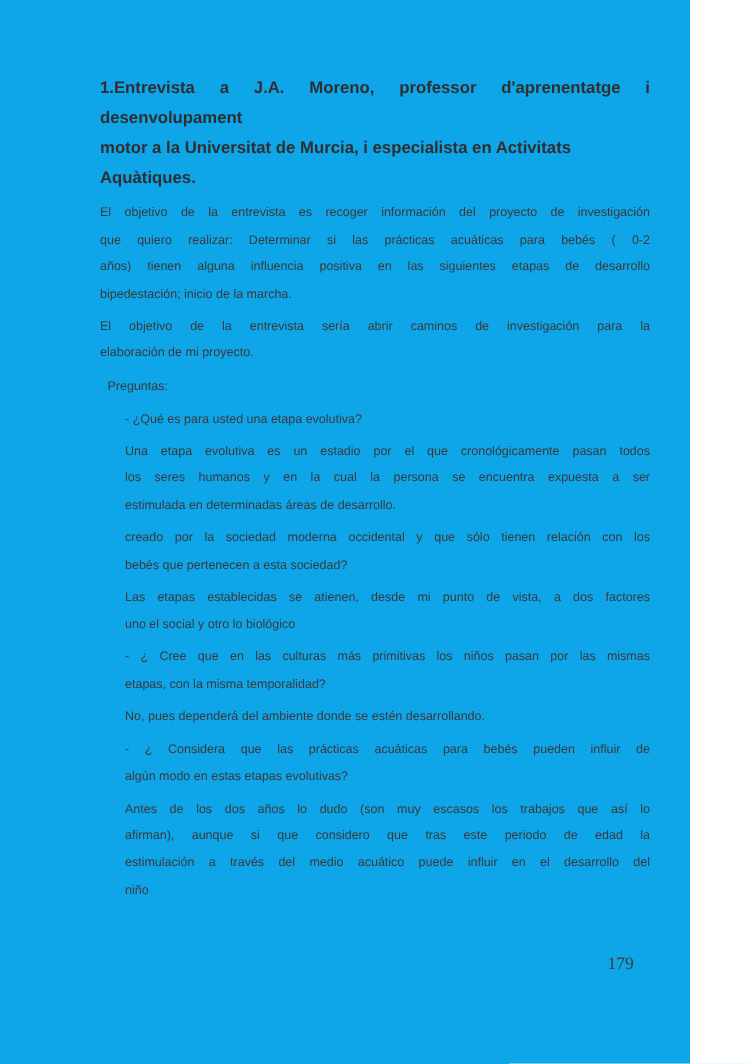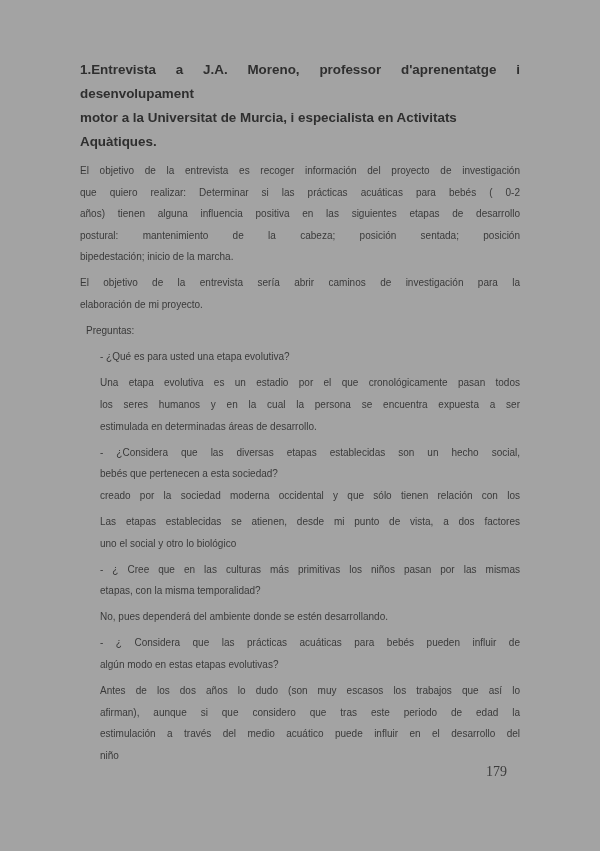--- a/index.html
+++ b/index.html
@@ -2,23 +2,23 @@
 <html><head>
 <meta charset="utf-8">
 <style>
   html, body {
     margin: 0;
     padding: 0;
     background: #ffffff;
   }
   .page {
     position: relative;
-    width: 600px;
+    width: 552px;
     height: 851px;
-    background: #a3a3a3;
+    background: #0ea5e9;
     overflow: hidden;
     font-family: "Liberation Sans", sans-serif;
     color: #3a3a3a;
   }
   .doc {
     position: absolute;
     left: 80px;
     top: 58px;
     width: 440px;
     filter: blur(0.2px);
@@ -70,21 +70,20 @@
 
     <div class="title">
       <div class="line just">1.Entrevista a J.A. Moreno, professor d'aprenentatge i desenvolupament</div>
       <div class="line">motor a la Universitat de Murcia, i especialista en Activitats Aquàtiques.</div>
     </div>
 
     <div class="para">
       <div class="line just">El objetivo de la entrevista es recoger información del proyecto de investigación</div>
       <div class="line just">que quiero realizar: Determinar si las prácticas acuáticas para bebés ( 0-2</div>
       <div class="line just">años) tienen alguna influencia positiva en las siguientes etapas de desarrollo</div>
-      <div class="line just">postural: mantenimiento de la cabeza; posición sentada; posición</div>
       <div class="line">bipedestación; inicio de la marcha.</div>
     </div>
 
     <div class="para">
       <div class="line just">El objetivo de la entrevista sería abrir caminos de investigación para la</div>
       <div class="line">elaboración de mi proyecto.</div>
     </div>
 
     <div class="para indent1">
       <div class="line">Preguntas:</div>
@@ -94,23 +93,22 @@
       <div class="line">- ¿Qué es para usted una etapa evolutiva?</div>
     </div>
 
     <div class="para indent2">
       <div class="line just">Una etapa evolutiva es un estadio por el que cronológicamente pasan todos</div>
       <div class="line just">los seres humanos y en la cual la persona se encuentra expuesta a ser</div>
       <div class="line">estimulada en determinadas áreas de desarrollo.</div>
     </div>
 
     <div class="para indent2">
-      <div class="line just">- ¿Considera que las diversas etapas establecidas son un hecho social,</div>
+      <div class="line just">creado por la sociedad moderna occidental y que sólo tienen relación con los</div>
       <div class="line">bebés que pertenecen a esta sociedad?</div>
-      <div class="line just">creado por la sociedad moderna occidental y que sólo tienen relación con los</div>
     </div>
 
     <div class="para indent2">
       <div class="line just">Las etapas establecidas se atienen, desde mi punto de vista, a dos  factores</div>
       <div class="line">uno el social y otro lo biológico</div>
     </div>
 
     <div class="para indent2">
       <div class="line just">- ¿ Cree que en las culturas más primitivas los niños pasan por las mismas</div>
       <div class="line">etapas, con la misma temporalidad?</div>

